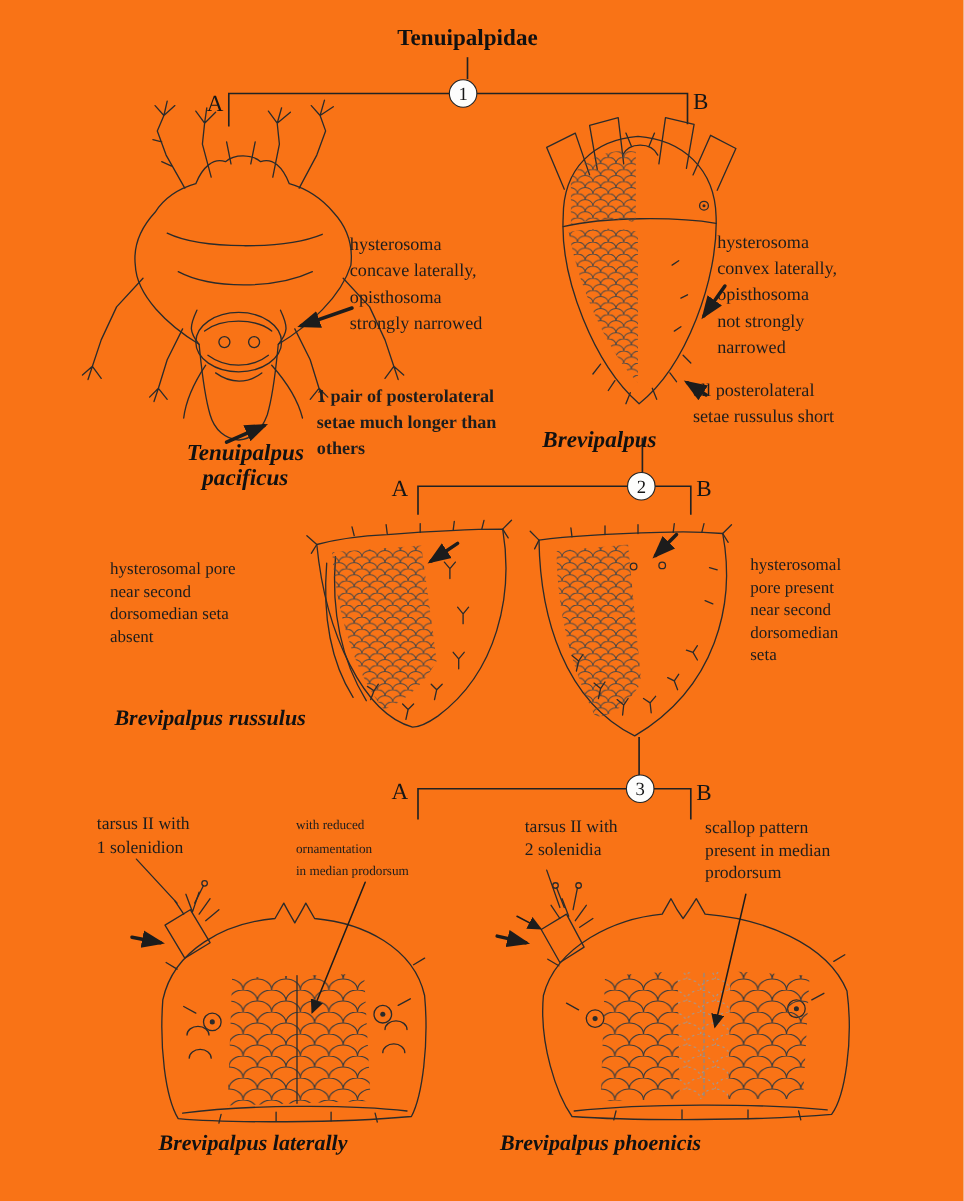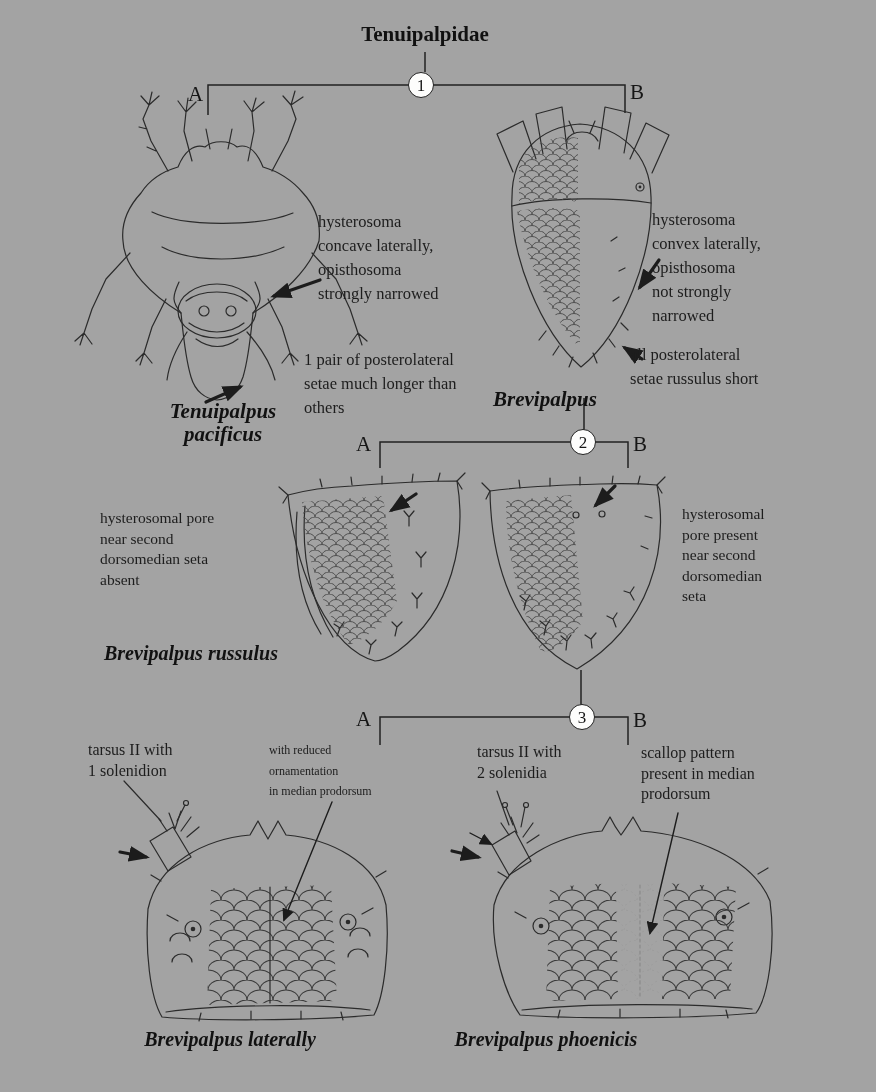--- a/index.html
+++ b/index.html
@@ -1,17 +1,17 @@
 <!DOCTYPE html>
 <html><head>
 <meta charset="utf-8">
 <style>
   html,body{margin:0;padding:0;background:#e9e9e9;}
   .page{
-    position:relative;width:876px;height:1092px;background:#a3a3a3;
+    position:relative;width:876px;height:1092px;background:#f97316;
     font-family:"Liberation Serif", serif;color:#1c1c1c;overflow:hidden;
     margin:0 auto;
   }
   .layer{position:absolute;left:0;top:0;}
   .annot{
     position:absolute;font-size:16.5px;line-height:24px;
     white-space:pre-line;color:#1d1d1d;
   }
   .annot.sm{font-size:15.5px;line-height:20.5px;}
   .taxon{
@@ -181,21 +181,21 @@
   <div class="title ctr" style="left:325px;top:22px;width:200px;">Tenuipalpidae</div>
 
   <div class="nodec" style="left:408px;top:72px;">1</div>
   <div class="ab" style="left:188px;top:82px;">A</div>
   <div class="ab" style="left:630px;top:80px;">B</div>
 
   <div class="annot" style="left:318px;top:210px;">hysterosoma
 concave laterally,
 opisthosoma
 strongly narrowed</div>
-  <div class="annot" style="left:304px;top:348px;">1 pair of posterolateral
+  <div class="annot" style="left:288px;top:348px;font-weight:bold;">1 pair of posterolateral
 setae much longer than
 others</div>
   <div class="taxon lg ctr" style="left:138px;top:400px;width:170px;">Tenuipalpus
 pacificus</div>
   <div class="annot" style="left:652px;top:208px;">hysterosoma
 convex laterally,
 opisthosoma
 not strongly
 narrowed</div>
   <div class="annot" style="left:630px;top:343px;">all posterolateral

